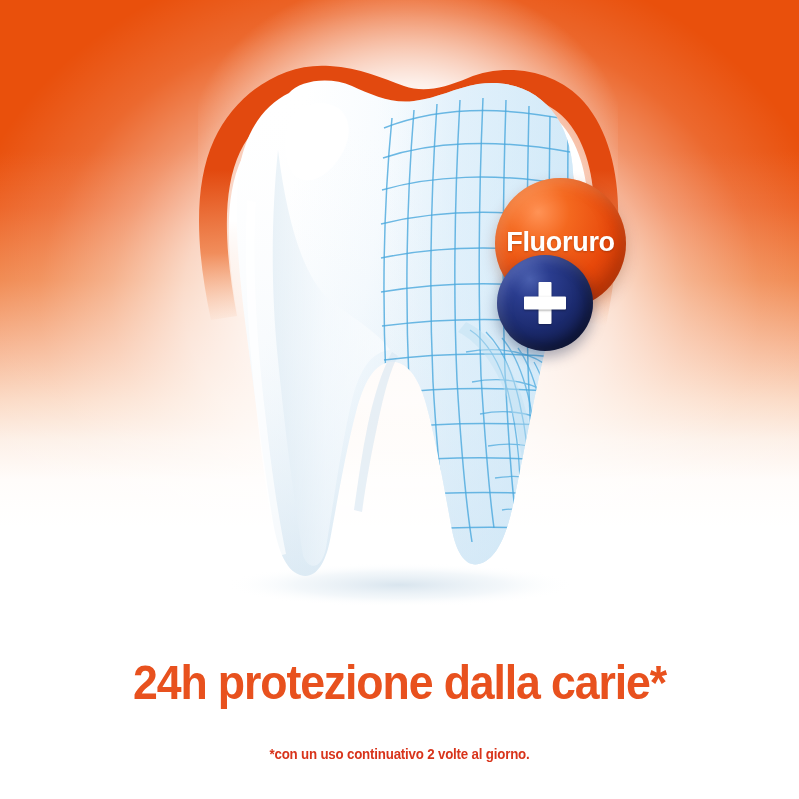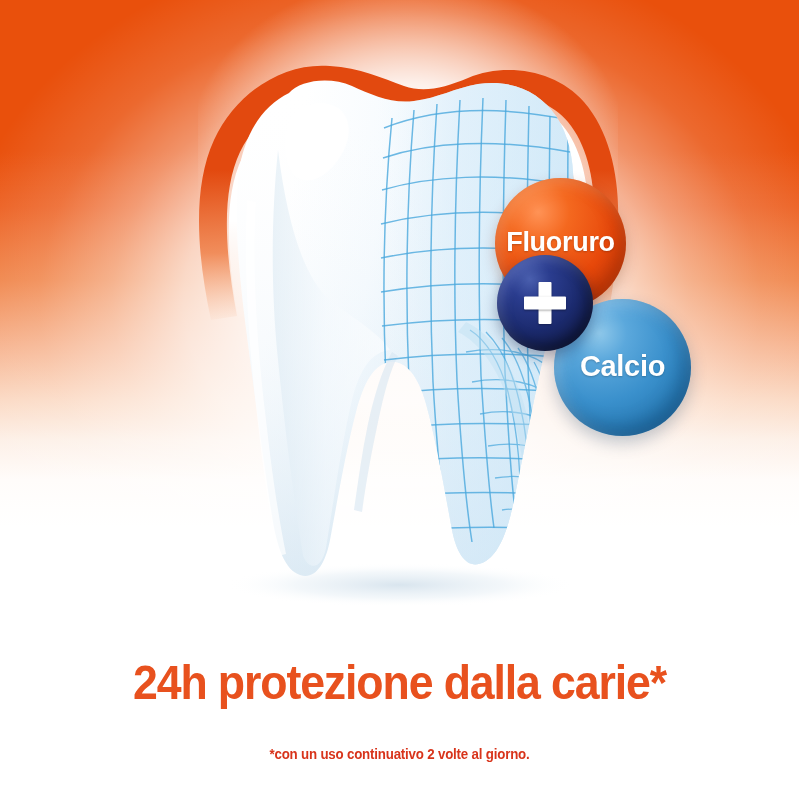--- a/index.html
+++ b/index.html
@@ -482,21 +482,18 @@
   </div>
 
   <div class="bubble bubble-fluoruro">
     <span class="lbl">Fluoruro</span>
   </div>
 
   <div class="bubble bubble-plus">
     <span class="plus-glyph"></span>
   </div>
 
-  <div class="bubble bubble-calcio">
-    <span class="lbl">Calcio</span>
-  </div>
 
   <div class="headline">24h protezione dalla carie*</div>
 
   <div class="footnote">*con un uso continuativo 2 volte al giorno.</div>
 
 </div>
 
 </body></html>

